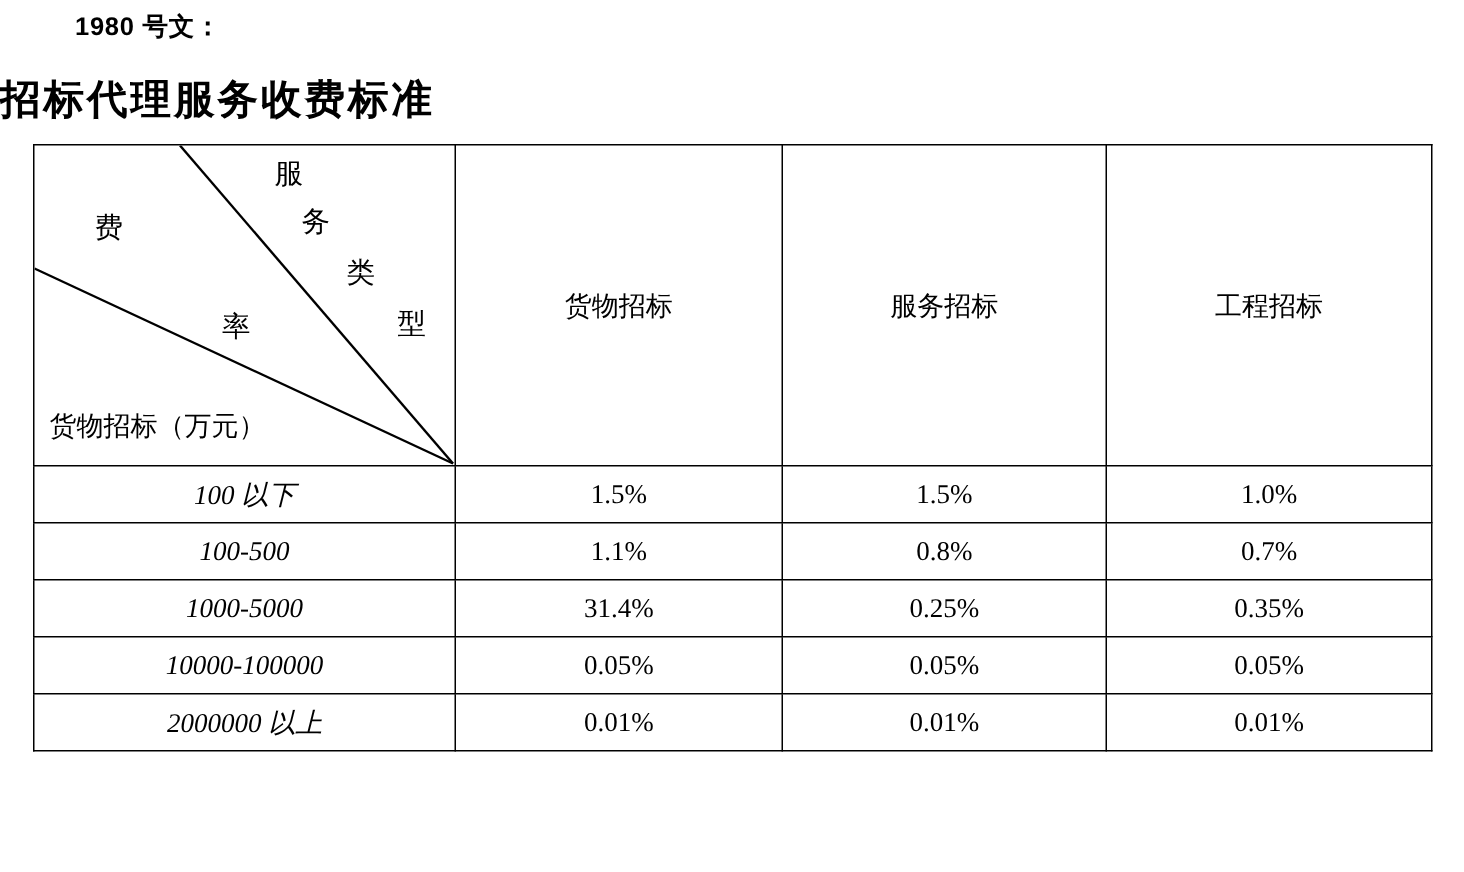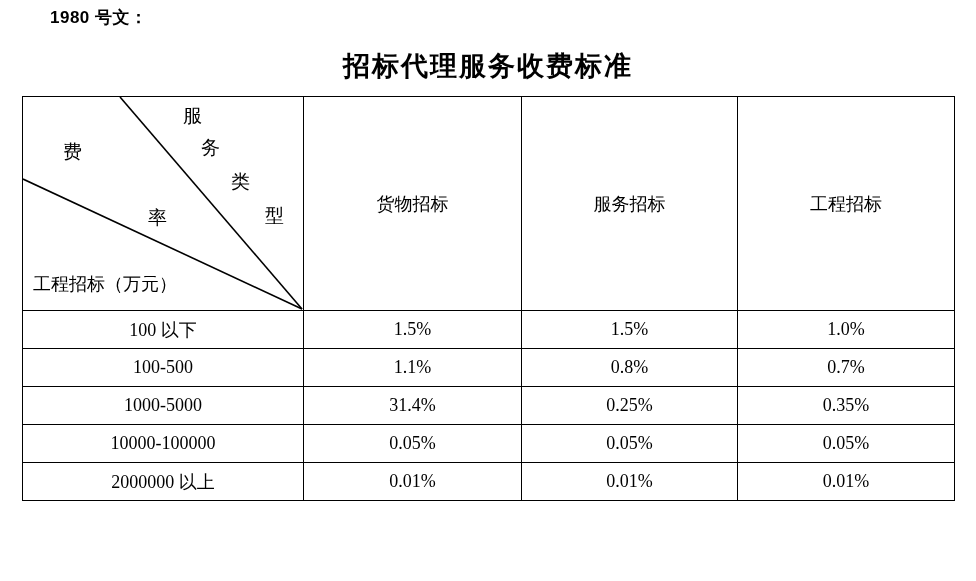--- a/index.html
+++ b/index.html
@@ -22,21 +22,20 @@
     font-family: "Liberation Sans", sans-serif;
     font-weight: bold;
     font-size: 17px;
     letter-spacing: 0.5px;
   }
   .doc-title {
     position: absolute;
     left: 0;
     top: 48px;
     width: 976px;
-    text-align: center;
     font-family: "Liberation Serif", serif;
     font-weight: bold;
     font-size: 27px;
     letter-spacing: 2px;
   }
   .table-wrap {
     position: absolute;
     left: 22px;
     top: 96px;
     width: 932px;
@@ -87,20 +86,21 @@
     font-size: 18px;
     height: 35px;
   }
   .row-val {
     font-size: 18px;
     font-family: "Liberation Sans", sans-serif;
     height: 35px;
   }
   .row-label-cn {
     font-family: "Liberation Serif", serif;
+    font-style: italic;
   }
 </style>
 </head>
 <body>
 
 <div class="doc-note">1980 号文：</div>
 <div class="doc-title">招标代理服务收费标准</div>
 
 <div class="table-wrap">
   <table class="fee-table">
@@ -116,21 +116,21 @@
           <svg class="diag-svg" width="281" height="213" viewBox="0 0 281 213">
             <line x1="97" y1="0" x2="279" y2="212" stroke="#000" stroke-width="1.6"></line>
             <line x1="0" y1="82" x2="279" y2="212" stroke="#000" stroke-width="1.6"></line>
           </svg>
           <span class="hdr-label hdr-fee">费</span>
           <span class="hdr-label hdr-rate">率</span>
           <span class="hdr-label hdr-service">服</span>
           <span class="hdr-label" style="left:178px; top:38px;">务</span>
           <span class="hdr-label" style="left:208px; top:72px;">类</span>
           <span class="hdr-label" style="left:242px; top:106px;">型</span>
-          <span class="hdr-label hdr-amount">工程招标（万元）</span>
+          <span class="hdr-label hdr-amount">货物招标（万元）</span>
         </td>
         <td class="col-head">货物招标</td>
         <td class="col-head">服务招标</td>
         <td class="col-head">工程招标</td>
       </tr>
 
       <tr>
         <td class="row-label row-label-cn">100 以下</td>
         <td class="row-val">1.5%</td>
         <td class="row-val">1.5%</td>

